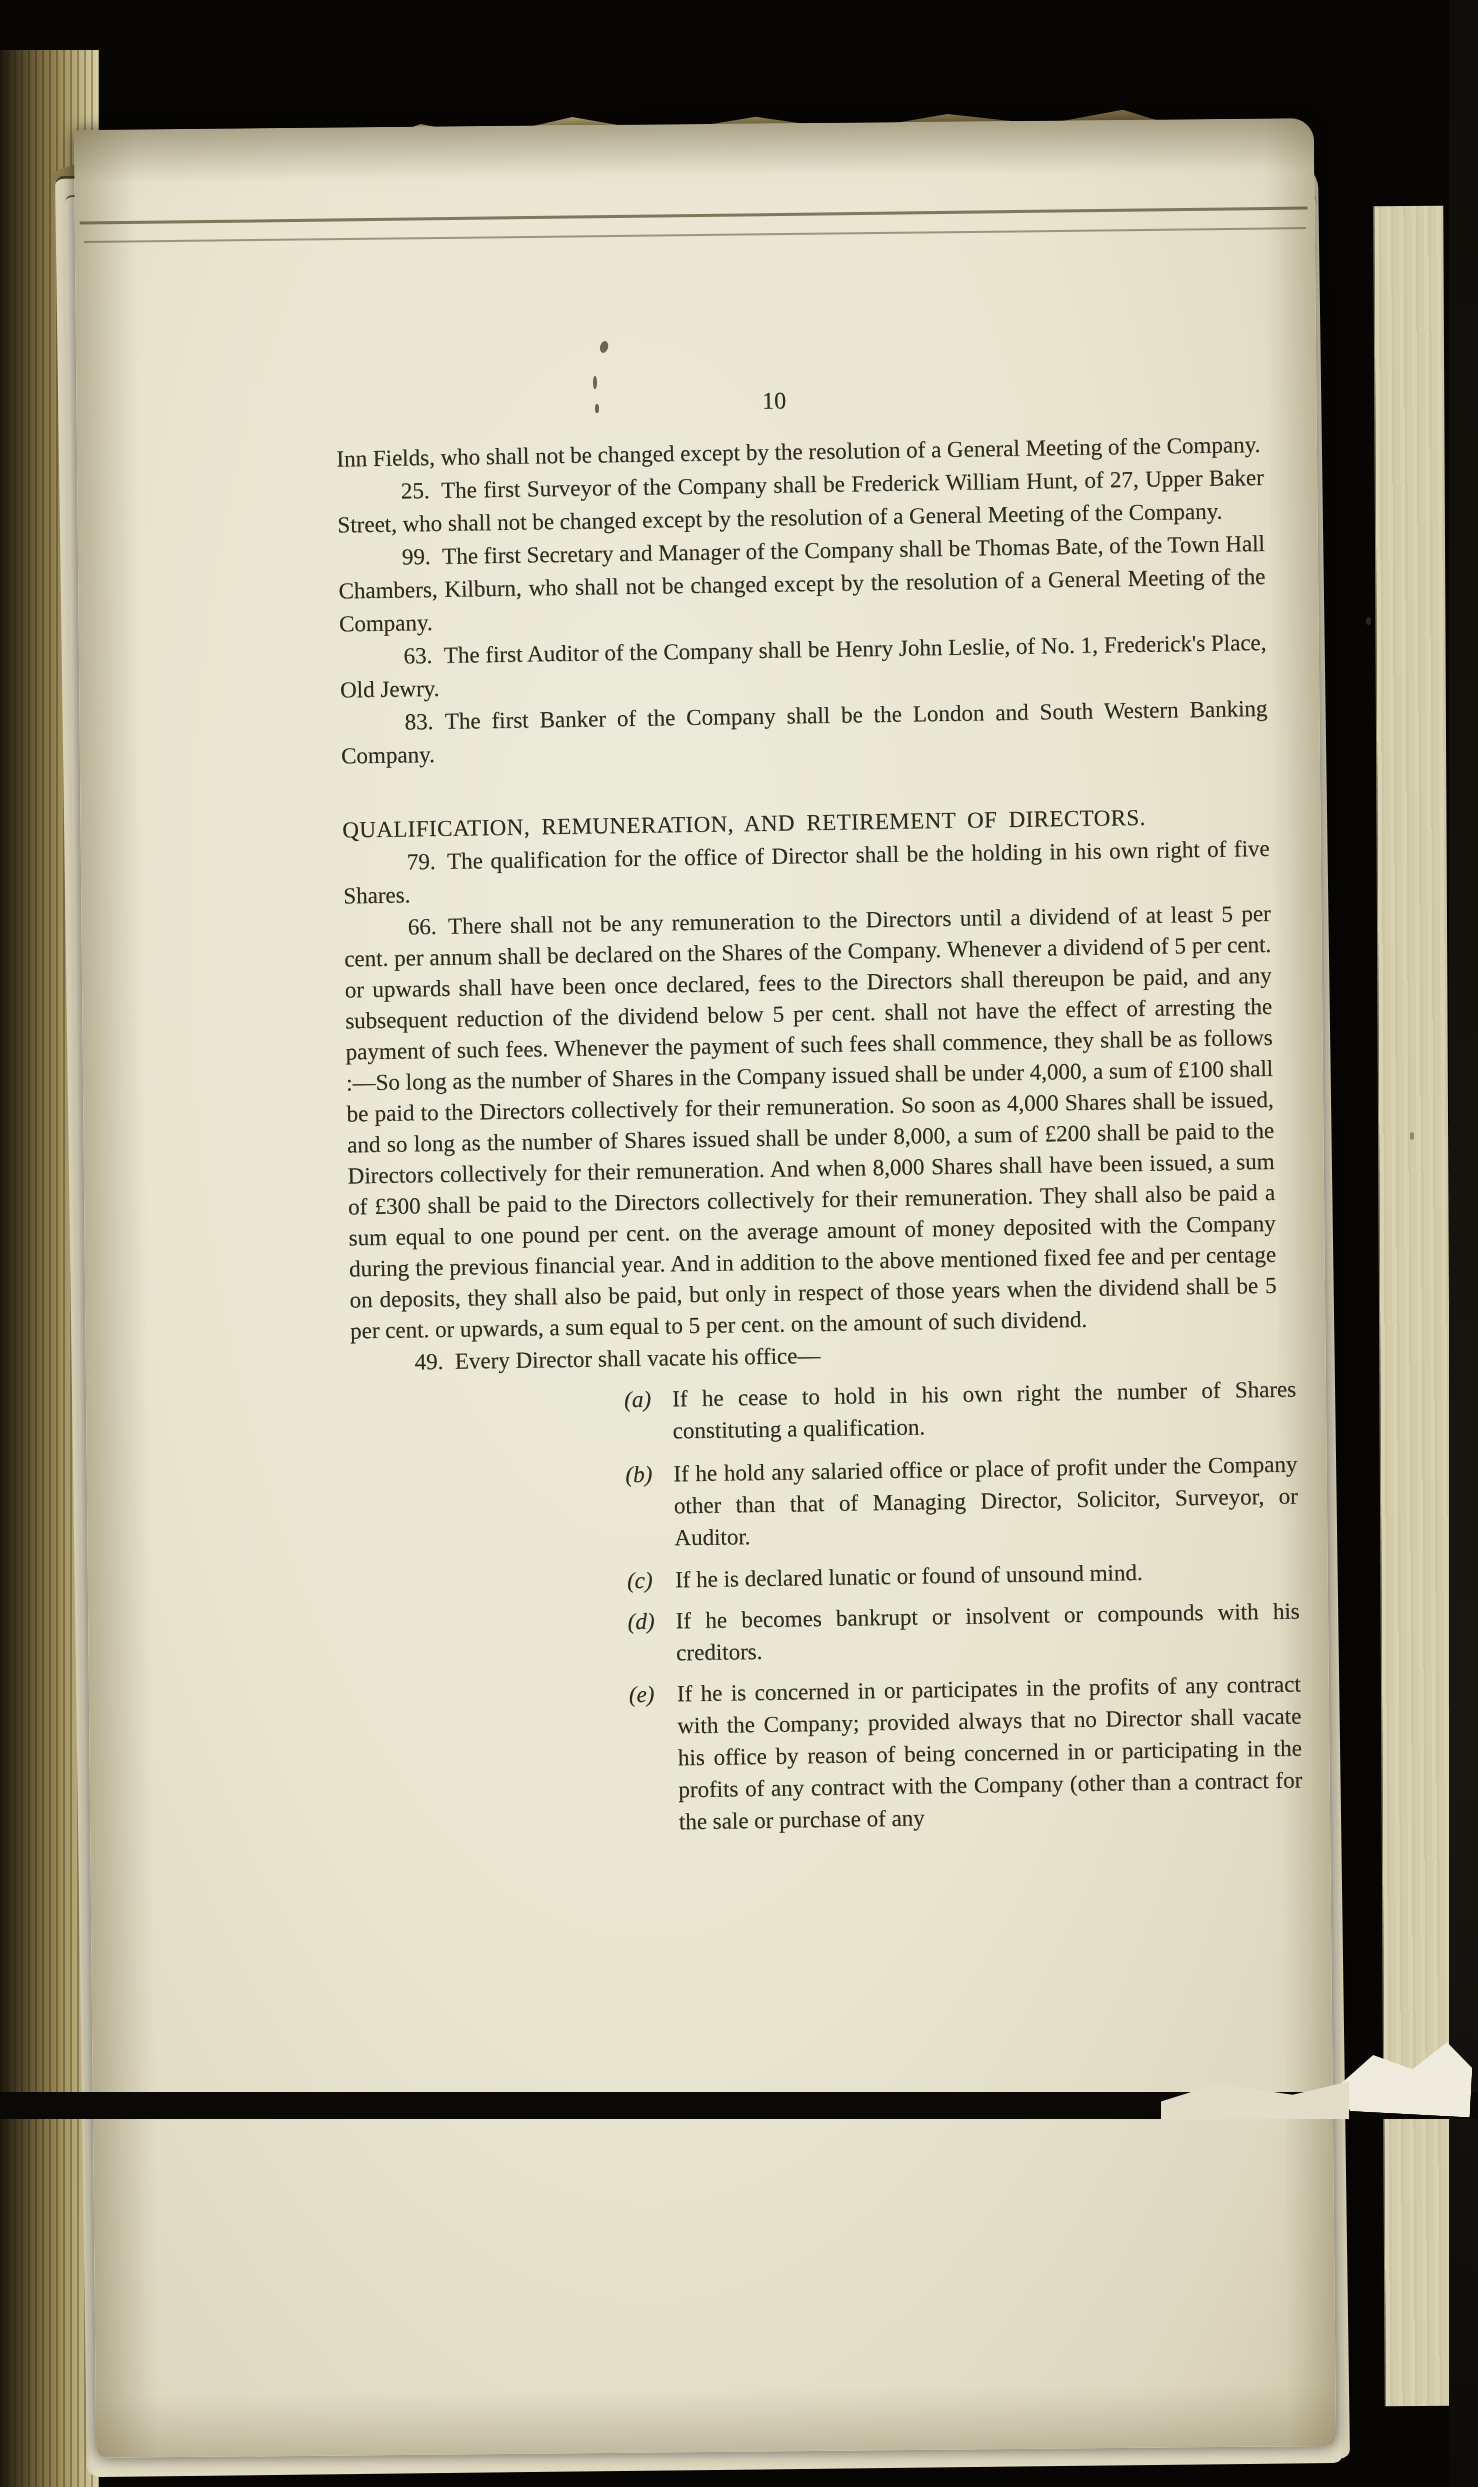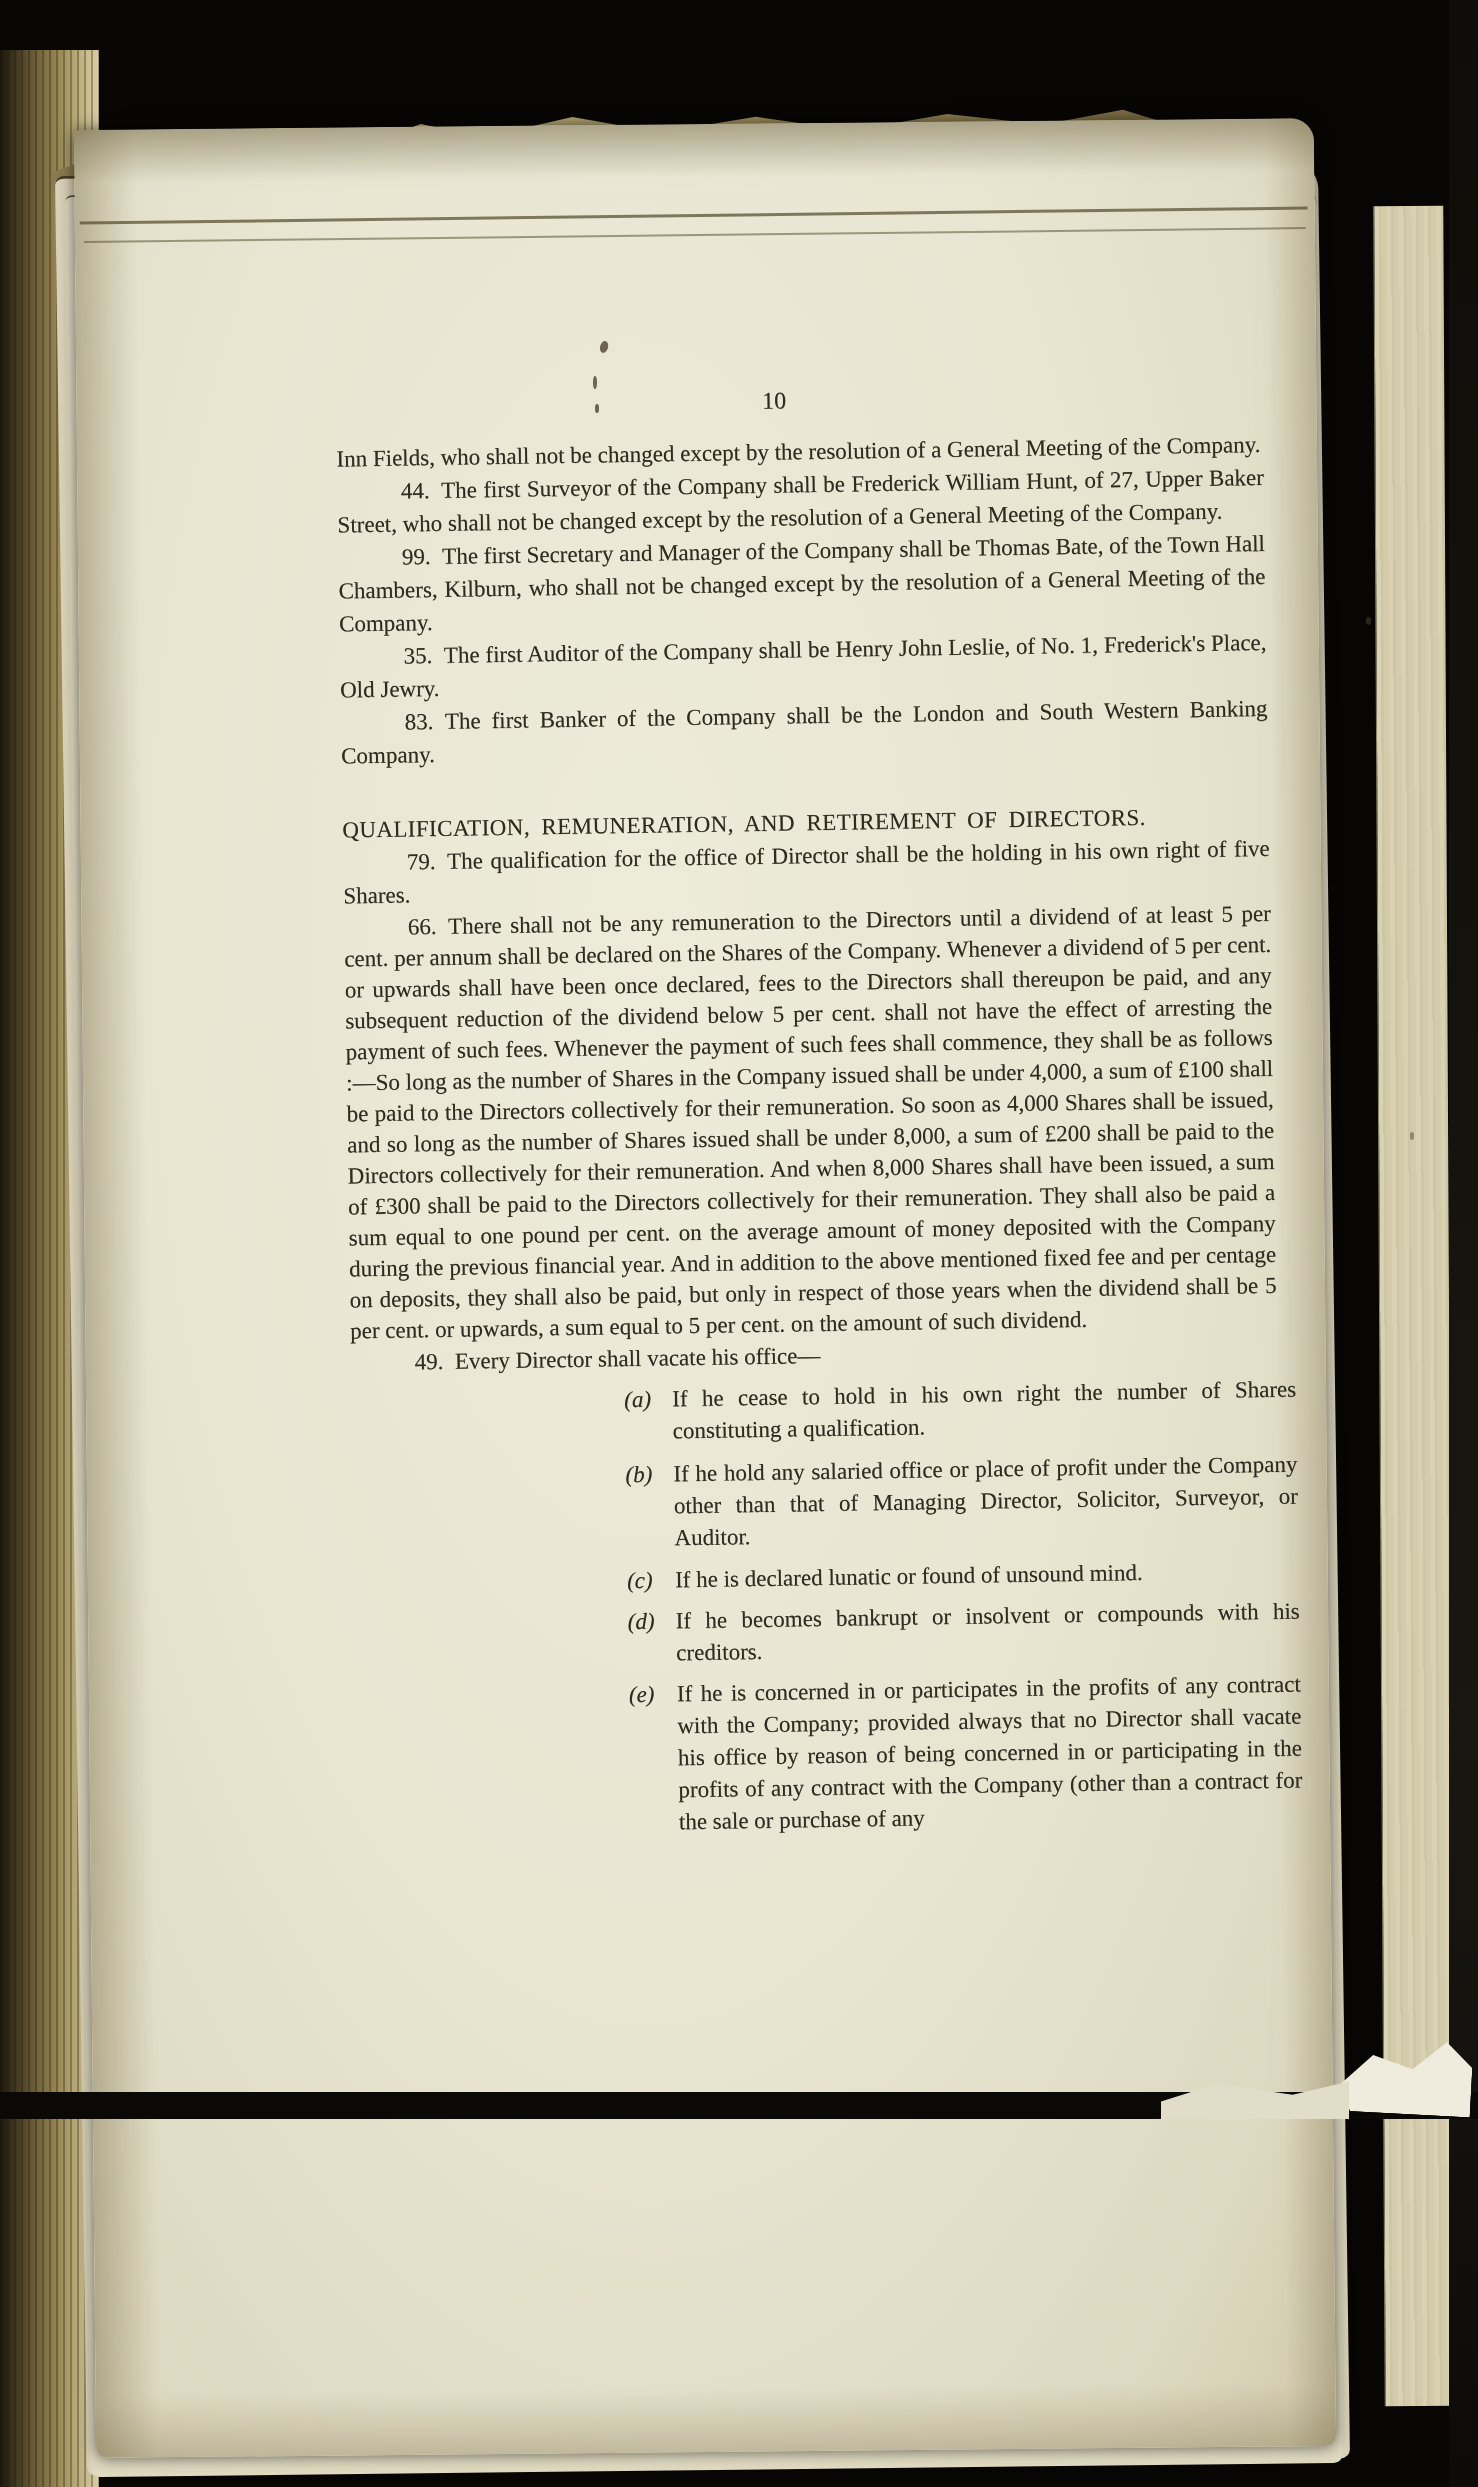--- a/index.html
+++ b/index.html
@@ -150,25 +150,25 @@
   <div class="page">
     <div class="rule rule1"></div>
     <div class="rule rule2"></div>
 
     <div class="text-block">
 
       <div class="pagenum">10</div>
 
       <p class="para">Inn Fields, who shall not be changed except by the resolution of a General Meeting of the Company.</p>
 
-      <p class="para clause m-c61"><span class="cnum">44.</span><span class="ctext">The first Surveyor of the Company shall be Frederick William Hunt, of 27, Upper Baker Street, who shall not be changed except by the resolution of a General Meeting of the Company.</span></p>
+      <p class="para clause m-c61"><span class="cnum">25.</span><span class="ctext">The first Surveyor of the Company shall be Frederick William Hunt, of 27, Upper Baker Street, who shall not be changed except by the resolution of a General Meeting of the Company.</span></p>
 
       <p class="para clause m-c62"><span class="cnum">99.</span><span class="ctext">The first Secretary and Manager of the Company shall be Thomas Bate, of the Town Hall Chambers, Kilburn, who shall not be changed except by the resolution of a General Meeting of the Company.</span></p>
 
-      <p class="para clause m-c63"><span class="cnum">35.</span><span class="ctext">The first Auditor of the Company shall be Henry John Leslie, of No. 1, Frederick's Place, Old Jewry.</span></p>
+      <p class="para clause m-c63"><span class="cnum">63.</span><span class="ctext">The first Auditor of the Company shall be Henry John Leslie, of No. 1, Frederick's Place, Old Jewry.</span></p>
 
       <p class="para clause m-c64"><span class="cnum">83.</span><span class="ctext">The first Banker of the Company shall be the London and South Western Banking Company.</span></p>
 
       <h2 class="heading">QUALIFICATION, REMUNERATION, AND RETIREMENT OF DIRECTORS.</h2>
 
       <p class="para clause m-c65"><span class="cnum">79.</span><span class="ctext">The qualification for the office of Director shall be the holding in his own right of five Shares.</span></p>
 
       <p class="para clause c66"><span class="cnum">66.</span><span class="ctext">There shall not be any remuneration to the Directors until a dividend of at least 5 per cent. per annum shall be declared on the Shares of the Company.  Whenever a dividend of 5 per cent. or upwards shall have been once declared, fees to the Directors shall thereupon be paid, and any subsequent reduction of the dividend below 5 per cent. shall not have the effect of arresting the payment of such fees.  Whenever the payment of such fees shall commence, they shall be as follows :—So long as the number of Shares in the Company issued shall be under 4,000, a sum of £100 shall be paid to the Directors collectively for their remuneration.  So soon as 4,000 Shares shall be issued, and so long as the number of Shares issued shall be under 8,000, a sum of £200 shall be paid to the Directors collectively for their remuneration.  And when 8,000 Shares shall have been issued, a sum of £300 shall be paid to the Directors collectively for their remuneration.  They shall also be paid a sum equal to one pound per cent. on the average amount of money deposited with the Company during the previous financial year.  And in addition to the above mentioned fixed fee and per centage on deposits, they shall also be paid, but only in respect of those years when the dividend shall be 5 per cent. or upwards, a sum equal to 5 per cent. on the amount of such dividend.</span></p>
 
       <p class="para clause c67intro"><span class="cnum">49.</span><span class="ctext">Every Director shall vacate his office—</span></p>

